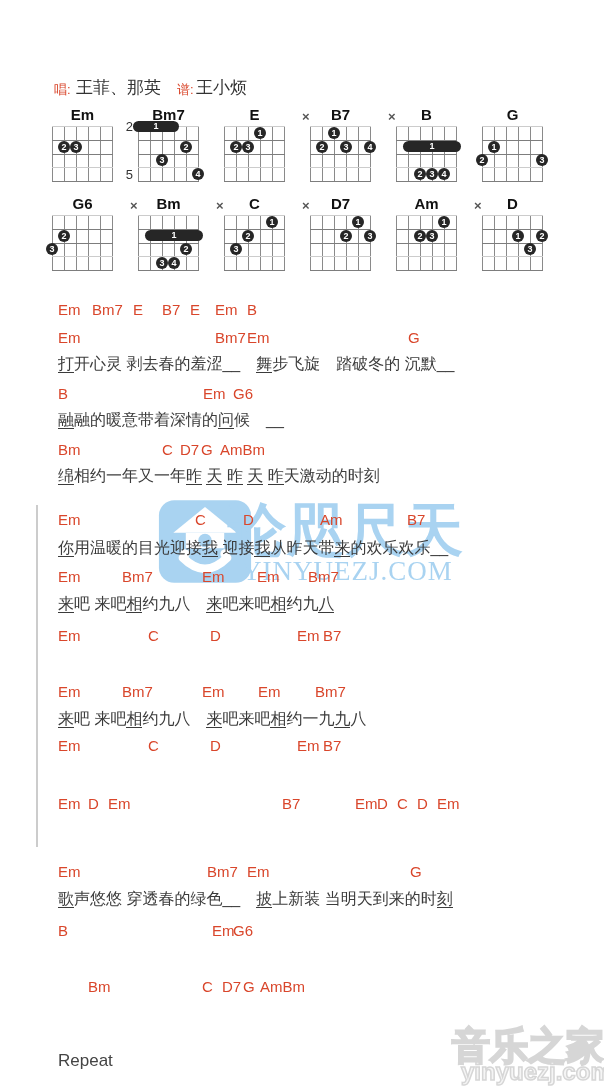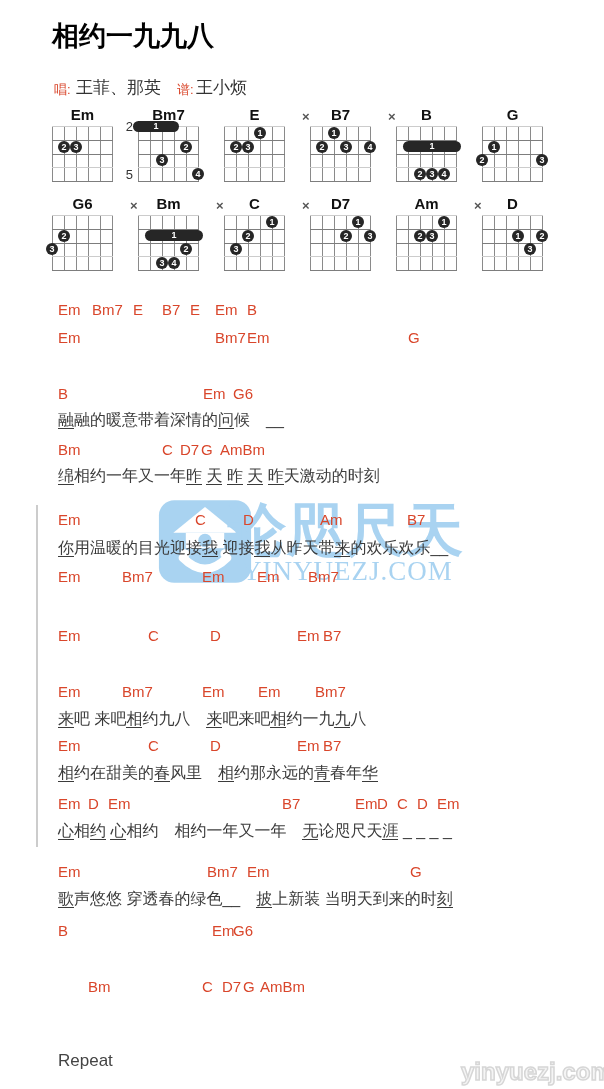--- a/index.html
+++ b/index.html
@@ -53,21 +53,20 @@
       <rect x="30" y="36" width="40" height="16" fill="#ffffff"></rect>
       <circle cx="50" cy="44" r="7" fill="#a9d3f1"></circle>
       <circle cx="29" cy="58" r="5" fill="#ffffff"></circle>
       <circle cx="71" cy="58" r="5" fill="#ffffff"></circle>
       <path d="M27 62 Q50 85 73 62" stroke="#ffffff" stroke-width="9" fill="none" stroke-linecap="round"></path>
     </svg>
     <div id="wm-cjk">论咫尺天</div>
     <div id="wm-latin">YINYUEZJ.COM</div>
   </div>
 
-  <div id="page-title">相约一九九八</div>
   <span class="artist-label" style="left:54px;top:81px;">唱:</span>
   <span class="artist-name" style="left:76px;top:76px;">王菲、那英</span>
   <span class="artist-label" style="left:177px;top:81px;">谱:</span>
   <span class="artist-name" style="left:196px;top:76px;">王小烦</span>
 
   <div id="diagrams" class="abs" style="left:0;top:0;width:604px;height:300px;z-index:2;">
       <div class="dname" style="left: 52px; top: 106px; width: 61px;">Em</div>
       <div class="vline" style="left: 52px; top: 126px; width: 1px; height: 56px;"></div>
       <div class="vline" style="left: 64px; top: 126px; width: 1px; height: 56px;"></div>
       <div class="vline" style="left: 76px; top: 126px; width: 1px; height: 56px;"></div>
@@ -270,20 +269,21 @@
         <span style="left: 190px;">E</span>
         <span style="left: 215px;">Em</span>
         <span style="left: 247px;">B</span>
       </div>
       <div class="chline" style="top: 329px;">
         <span style="left: 58px;">Em</span>
         <span style="left: 215px;">Bm7</span>
         <span style="left: 247px;">Em</span>
         <span style="left: 408px;">G</span>
       </div>
+      <div class="lyline" style="top: 354px;"><span class="u">打</span><span>开心灵 剥去春的羞涩__</span><span>　</span><span class="u">舞</span><span>步飞旋　踏破冬的 沉默__</span></div>
       <div class="chline" style="top: 385px;">
         <span style="left: 58px;">B</span>
         <span style="left: 203px;">Em</span>
         <span style="left: 233px;">G6</span>
       </div>
       <div class="lyline" style="top: 410px;"><span class="u">融</span><span>融的暖意带着深情的</span><span class="u">问</span><span>候　__</span></div>
       <div class="chline" style="top: 441px;">
         <span style="left: 58px;">Bm</span>
         <span style="left: 162px;">C</span>
         <span style="left: 180px;">D7</span>
@@ -299,20 +299,21 @@
         <span style="left: 407px;">B7</span>
       </div>
       <div class="lyline" style="top: 538px;"><span class="u">你</span><span>用温暖的目光迎接</span><span class="u">我</span><span> 迎接</span><span class="u">我</span><span>从昨天带</span><span class="u">来</span><span>的欢乐欢乐</span><span>__</span></div>
       <div class="chline" style="top: 568px;">
         <span style="left: 58px;">Em</span>
         <span style="left: 122px;">Bm7</span>
         <span style="left: 202px;">Em</span>
         <span style="left: 257px;">Em</span>
         <span style="left: 308px;">Bm7</span>
       </div>
+      <div class="lyline" style="top: 594px;"><span class="u">来</span><span>吧 来吧</span><span class="u">相</span><span>约九八</span><span>　</span><span class="u">来</span><span>吧来吧</span><span class="u">相</span><span>约九</span><span class="u">八</span></div>
       <div class="chline" style="top: 627px;">
         <span style="left: 58px;">Em</span>
         <span style="left: 148px;">C</span>
         <span style="left: 210px;">D</span>
         <span style="left: 297px;">Em</span>
         <span style="left: 323px;">B7</span>
       </div>
       <div class="chline" style="top: 683px;">
         <span style="left: 58px;">Em</span>
         <span style="left: 122px;">Bm7</span>
@@ -321,33 +322,31 @@
         <span style="left: 315px;">Bm7</span>
       </div>
       <div class="lyline" style="top: 709px;"><span class="u">来</span><span>吧 来吧</span><span class="u">相</span><span>约九八</span><span>　</span><span class="u">来</span><span>吧来吧</span><span class="u">相</span><span>约一九</span><span class="u">九</span><span>八</span></div>
       <div class="chline" style="top: 737px;">
         <span style="left: 58px;">Em</span>
         <span style="left: 148px;">C</span>
         <span style="left: 210px;">D</span>
         <span style="left: 297px;">Em</span>
         <span style="left: 323px;">B7</span>
       </div>
-      <div class="lyline" style="top: 763px;"><span class="u">相</span><span>约在甜美的</span><span class="u">春</span><span>风里</span><span>　</span><span class="u">相</span><span>约那永远的</span><span class="u">青</span><span>春年</span><span class="u">华</span></div>
       <div class="chline" style="top: 795px;">
         <span style="left: 58px;">Em</span>
         <span style="left: 88px;">D</span>
         <span style="left: 108px;">Em</span>
         <span style="left: 282px;">B7</span>
         <span style="left: 355px;">Em</span>
         <span style="left: 377px;">D</span>
         <span style="left: 397px;">C</span>
         <span style="left: 417px;">D</span>
         <span style="left: 437px;">Em</span>
       </div>
-      <div class="lyline" style="top: 821px;"><span class="u">心</span><span>相</span><span class="u">约</span><span> </span><span class="u">心</span><span>相约　相约一年又一年　</span><span class="u">无</span><span>论咫尺天</span><span class="u">涯</span><span> _ _ _ _</span></div>
       <div class="chline" style="top: 863px;">
         <span style="left: 58px;">Em</span>
         <span style="left: 207px;">Bm7</span>
         <span style="left: 247px;">Em</span>
         <span style="left: 410px;">G</span>
       </div>
       <div class="lyline" style="top: 889px;"><span class="u">歌</span><span>声悠悠 穿透春的绿色__</span><span>　</span><span class="u">披</span><span>上新装 当明天到来的时</span><span class="u">刻</span></div>
       <div class="chline" style="top: 922px;">
         <span style="left: 58px;">B</span>
         <span style="left: 212px;">Em</span>
@@ -355,16 +354,17 @@
       </div>
       <div class="chline" style="top: 978px;">
         <span style="left: 88px;">Bm</span>
         <span style="left: 202px;">C</span>
         <span style="left: 222px;">D7</span>
         <span style="left: 243px;">G</span>
         <span style="left: 260px;">AmBm</span>
       </div>
     </div>
 
+  <div id="wm2-cjk">音乐之家</div>
   <div id="wm2-latin">yinyuezj.com</div>
 
   <div id="repeat-label">Repeat</div>
 </div>
 
 </body></html>

